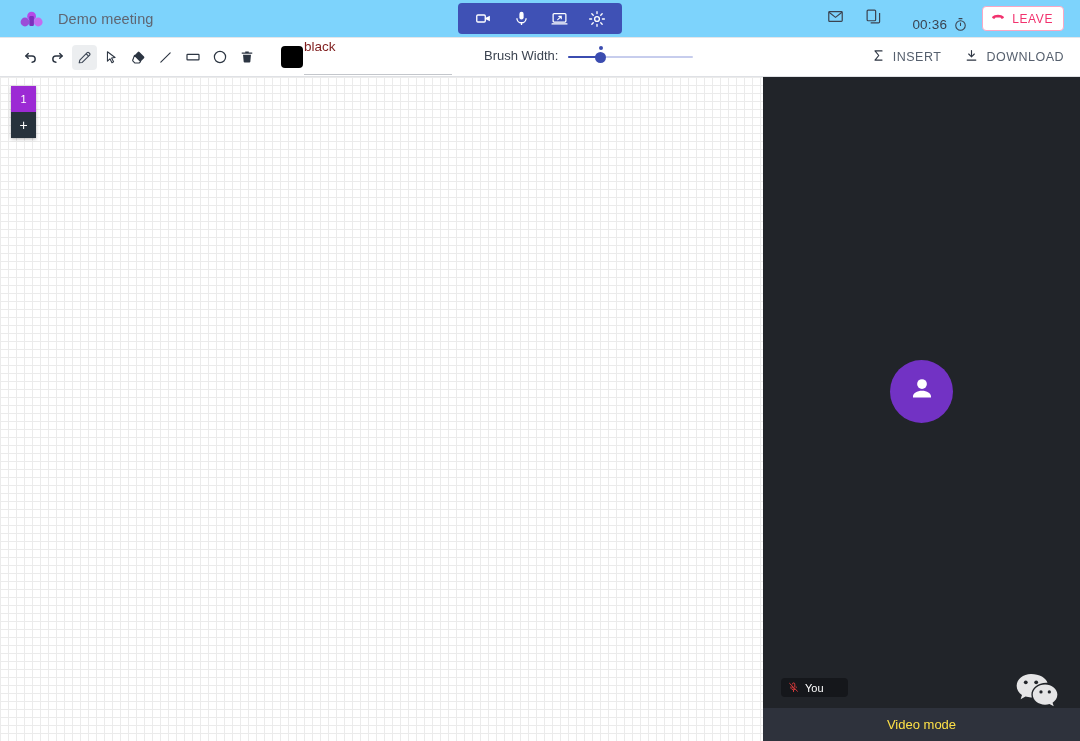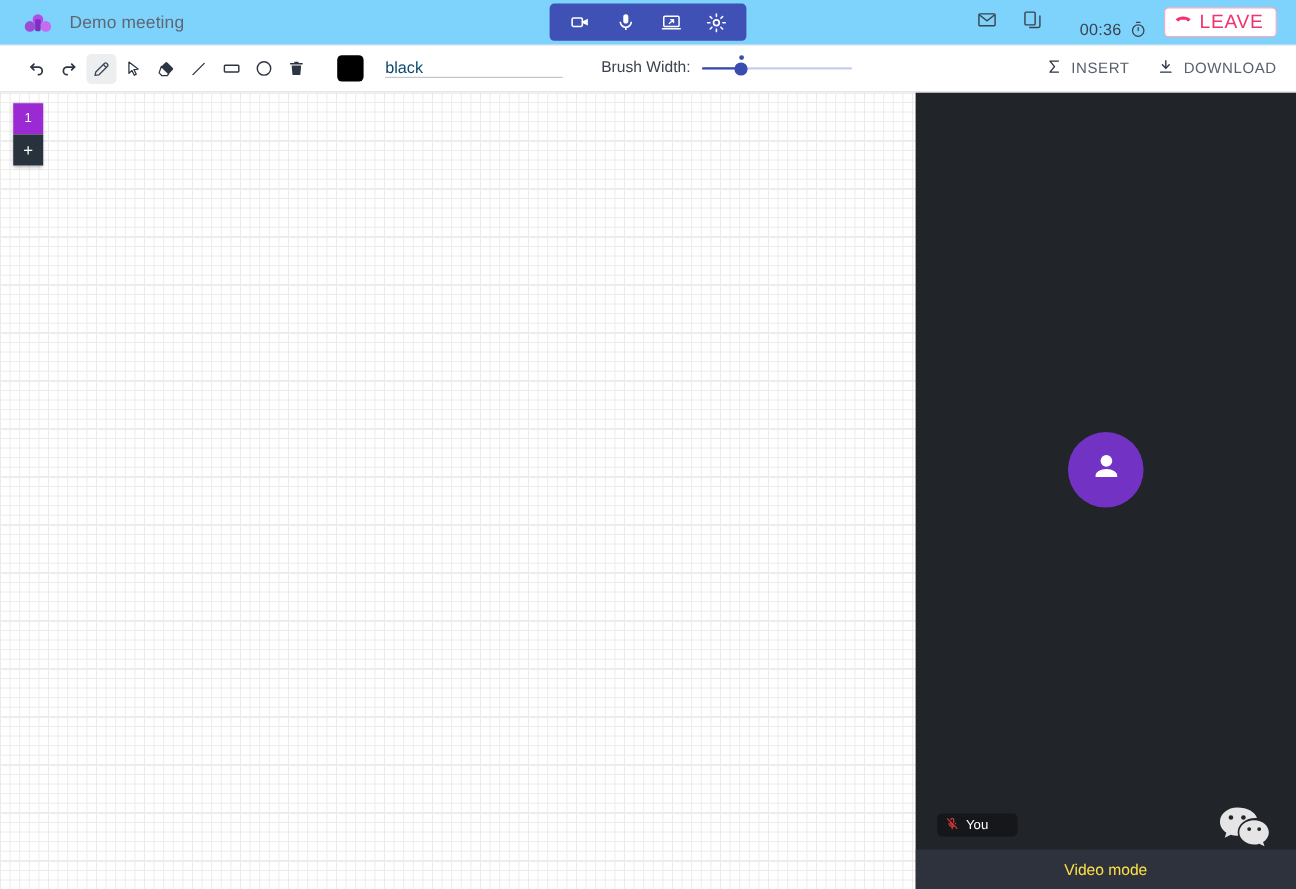--- a/index.html
+++ b/index.html
@@ -100,21 +100,21 @@
   .timer-icon { margin-left: 6px; display:block; }
   .leave-btn {
     display: flex;
     align-items: center;
     gap: 7px;
     border: 1px solid #f9a8c4;
     border-radius: 4px;
     height: 23px;
     padding: 0 10px 0 8px;
     color: #f2326e;
-    font-size: 16px;
+    font-size: 12px;
     letter-spacing: .6px;
     cursor: pointer;
     background: #fff;
   }
 
   
   .toolbar {
     position: relative;
     height: 38px;
     min-height: 38px;
@@ -148,26 +148,26 @@
   }
   .color-swatch {
     width: 22px;
     height: 22px;
     border-radius: 4px;
     background: #000000;
     cursor: pointer;
     flex: none;
   }
   .color-field {
-    margin-left: 18px;
+    margin-left: 1px;
     width: 148px;
     border-bottom: 1px solid #c3c6cb;
     font-size: 13.5px;
-    color: #0c4a6e;
-    padding-bottom: 0;
+    color: #7f1d1d;
+    padding-bottom: 20px;
     cursor: text;
   }
 
   .brush-group {
     display: flex;
     align-items: flex-start;
     margin-left: 32px;
   }
   .brush-label {
     font-size: 13px;

